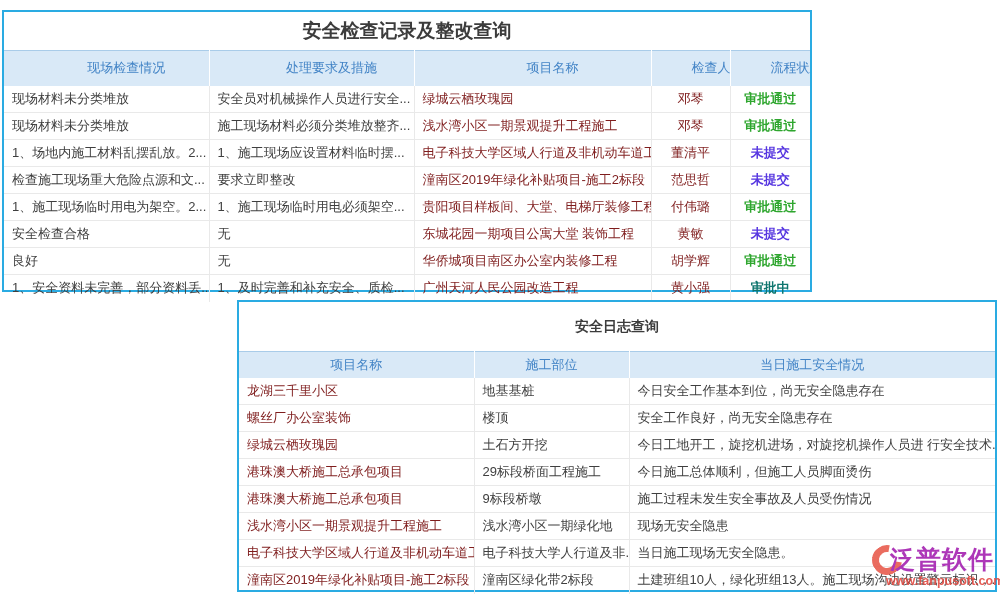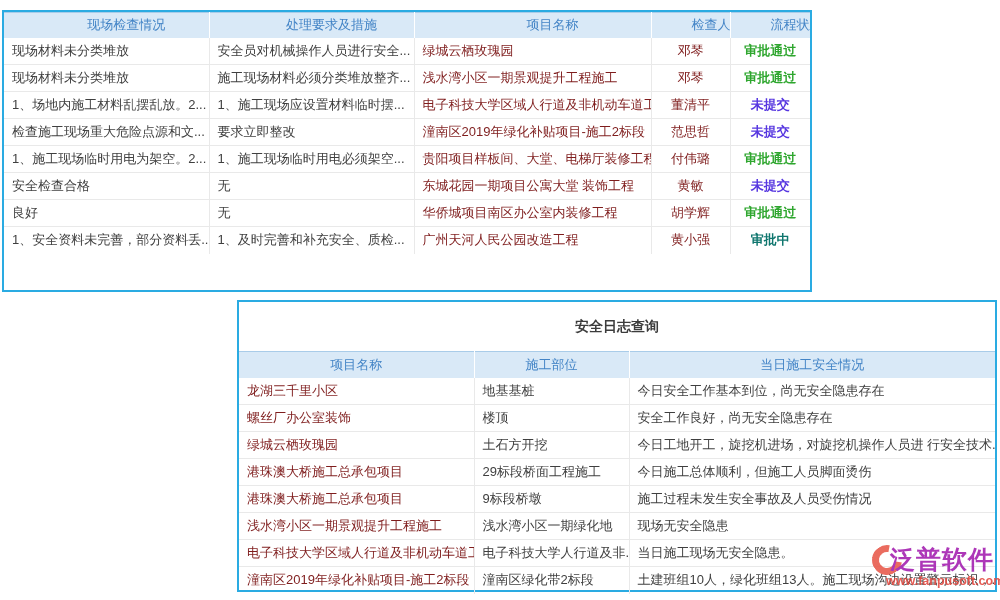--- a/index.html
+++ b/index.html
@@ -14,21 +14,21 @@
   #panel-inspection .panel-title { height:38px; line-height:38px; font-size:19px; }
   #panel-log .panel-title        { height:49px; line-height:49px; font-size:14px; }
 
   table { border-collapse:collapse; table-layout:fixed; }
   #table-inspection { width:806px; }
   #table-log        { width:756px; }
 
   th { background:#d9e9f7; color:#4384c6; font-weight:normal; font-size:13px;
        text-align:center; border-right:1px solid #ffffff; border-top:1px solid #a9cce9;
        overflow:hidden; white-space:nowrap; }
-  #table-inspection th { height:25px;padding-left:40px; }
+  #table-inspection th { height:35px;padding-left:40px; }
   #table-log th        { height:26px; }
   th:last-child { border-right:none; }
 
   td { height:27px; font-size:13px; color:#3f3f3f; padding:0 8px;
        border-bottom:1px solid #e9e9e9; border-right:1px solid #e9e9e9;
        overflow:hidden; white-space:nowrap; }
   td:last-child { border-right:none; }
   tr:last-child td { border-bottom:none; }
 
   td.cell-link   { color:#7f1d1d; }
@@ -43,20 +43,21 @@
              border-radius:50%; transform:rotate(-35deg); }
   #wm-brand { position:absolute; left:18px; top:0px; font-size:25px; font-weight:bold;
               color:#a21caf; letter-spacing:1px; white-space:nowrap; }
   #wm-url { position:absolute; left:14px; top:31px; font-size:12.5px; font-weight:bold;
             color:#e2473e; white-space:nowrap; }
 </style>
 </head>
 <body>
 
 <div class="panel" id="panel-inspection">
+  <div class="panel-title">安全检查记录及整改查询</div>
   <table id="table-inspection">
     <colgroup>
       <col style="width:205px">
         <col style="width:205px">
         <col style="width:237px">
       <col style="width:79px">
         <col style="width:80px">
     </colgroup>
     <thead>
       <tr>

